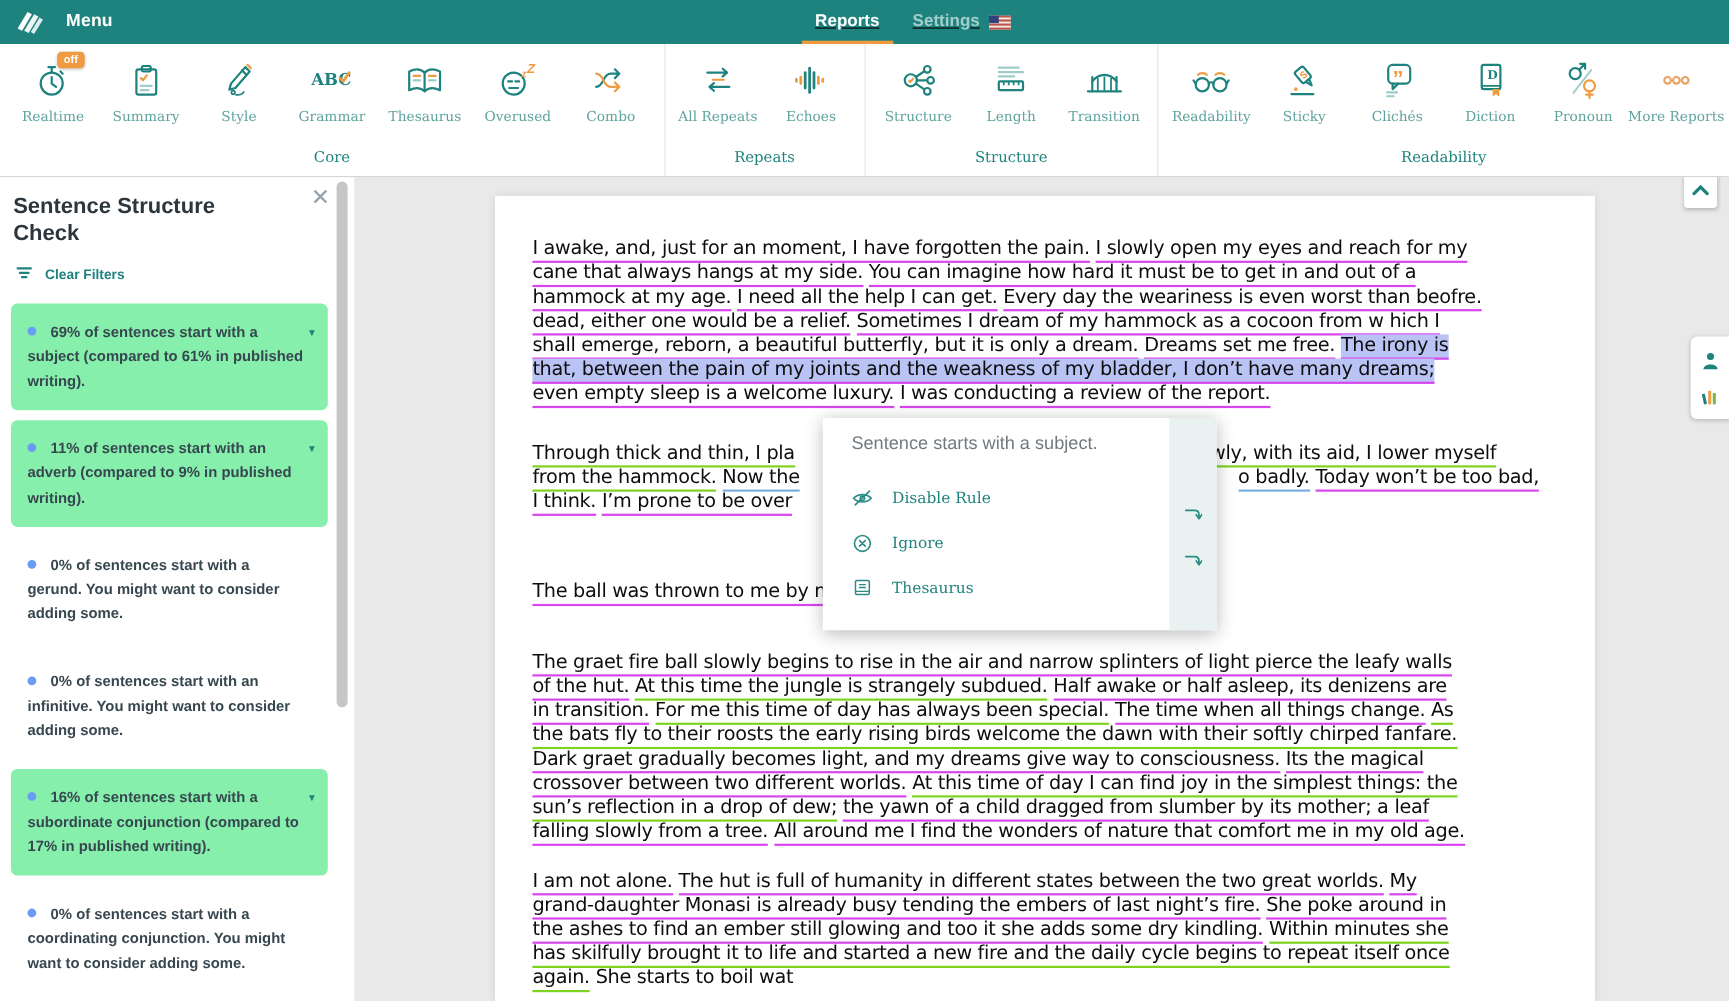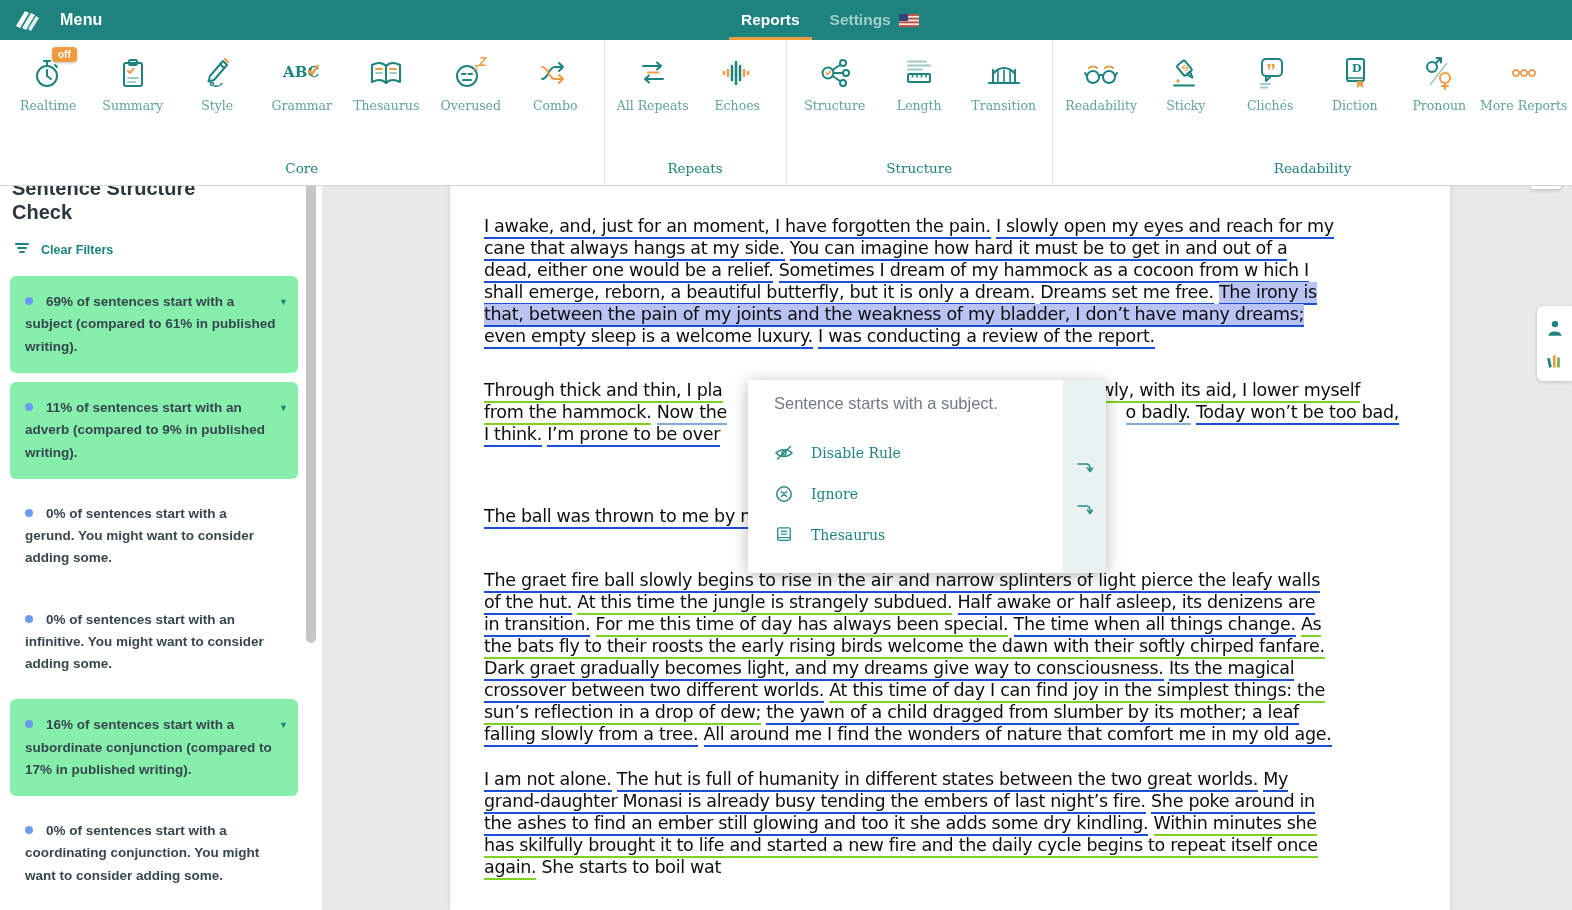--- a/index.html
+++ b/index.html
@@ -3,28 +3,28 @@
 <meta charset="utf-8">
 <style>
   * { box-sizing: border-box; margin: 0; padding: 0; }
   html,body { width:1572px; height:910px; overflow:hidden; }
   body { font-family:"Liberation Sans",sans-serif; position:relative; background:#ffffff; }
 
   
   .topbar { position:absolute; top:0; left:0; right:0; height:40px; background:#1e837e; display:flex; align-items:center; z-index:10; }
   .logo { margin-left:14px; display:flex; align-items:center; }
   .menu-label { color:#fff; font-weight:bold; font-size:16px; margin-left:18px; letter-spacing:.2px; }
-  .tabs { position:absolute; left:741px; top:0; height:40px; display:flex; gap:30px; align-items:center; }
+  .tabs { position:absolute; left:741px; top:0; height:40px; display:flex; gap:30px; align-items:center;text-decoration:underline; }
   .tab { position:relative; height:40px; display:flex; align-items:center; gap:8px; font-size:15.5px; font-weight:bold; color:#a3cecb; cursor:pointer; }
   .tab.active { color:#ffffff; }
   .tab.active::after { content:""; position:absolute; left:-12px; right:-12px; bottom:0; height:3px; background:#ef9b42; }
   .flag svg { display:block; }
 
   
-  .toolbar { position:absolute; top:40px; left:0; right:0; height:146px; background:#fff; border-bottom:1px solid #d5d5d5; display:flex; z-index:9; }
+  .toolbar { position:absolute; top:40px; left:0; right:0; height:121px; background:#fff; border-bottom:1px solid #d5d5d5; display:flex; z-index:9; }
   .tb-group { display:flex; flex-direction:column; border-right:1px solid #e4e4e4; padding:0 6px; }
   .tb-group:last-child { border-right:none; flex:1; }
   .tb-items { display:flex; flex:1; align-items:flex-start; padding-top:13px; }
   .tb-item { width:84.5px; display:flex; flex-direction:column; align-items:center; gap:5px; position:relative; background:none; border:none; cursor:pointer; }
   .tb-icon { height:40px; display:flex; align-items:center; justify-content:center; }
   .tb-name { font-family:"DejaVu Serif",serif; font-size:12.5px; color:#5fa39e; white-space:nowrap; }
   .tb-badge { position:absolute; top:-6px; left:46px; background:#ef9b42; color:#fff; font-size:10px; font-weight:bold; padding:2px 6px; border-radius:4px; box-shadow:0 1px 3px rgba(0,0,0,.25); }
   .tb-label { text-align:center; font-family:"DejaVu Serif",serif; font-size:13.5px; color:#1e837e; padding:2px 0 9px; }
 
   
@@ -38,21 +38,21 @@
   .dot { display:inline-block; width:8px; height:8px; border-radius:50%; background:#6b9bf2; margin-right:13px; vertical-align:1px; }
   .caret { position:absolute; top:19px; right:10px; color:#1e837e; font-size:9px; }
   .sb-thumb { position:absolute; left:306px; top:4px; width:10px; height:478px; background:#c6c6c6; border-radius:5px; }
 
   
   .content-bg { position:absolute; top:161px; left:322px; right:0; bottom:0; background:#e9e9e9; }
   .page { position:absolute; left:450px; top:178px; width:1000px; bottom:0; background:#fff; box-shadow:0 0 7px rgba(0,0,0,.10); overflow:hidden; z-index:2; }
   .doc { position:absolute; left:34px; top:30px; font-family:"DejaVu Sans",sans-serif; font-size:17.5px; letter-spacing:-0.3px; color:#0d0d0d; }
   .line { height:22px; white-space:nowrap; }
   .seg { padding-bottom:1px; }
-  .u-purple { border-bottom:2px solid #1d4ed8; }
+  .u-purple { border-bottom:2px solid #d946ef; }
   .u-green  { border-bottom:2px solid #7ed321; }
   .u-blue   { border-bottom:2px solid #7aaede; }
   .u-maroon { border-bottom:2px solid #93304f; }
   .hl-seg { background:#b9c4f4; }
   .gapseg { display:inline-block; }
   .para.p0 { margin-top:8px; }
   .para.p1 { margin-top:32px; }
   .para.p2 { margin-top:60px; }
   .para.p3 { margin-top:42px; }
   .para.p4 { margin-top:23px; }
@@ -353,20 +353,21 @@
       <div class="sb-item"><span class="dot"></span><span class="sb-text">0% of sentences start with a coordinating conjunction. You might want to consider adding some.</span></div>
     </div>
   <div class="sb-thumb"></div>
 </div>
 
 <div class="page">
   <div class="doc">
       <div class="para p0">
         <div class="line"><span class="seg u-purple">I awake, and, just for an moment, I have forgotten the pain.</span> <span class="seg u-purple">I slowly open my eyes and reach for my</span></div>
         <div class="line"><span class="seg u-purple">cane that always hangs at my side.</span> <span class="seg u-purple">You can imagine how hard it must be to get in and out of a</span></div>
+        <div class="line"><span class="seg u-purple">hammock at my age.</span> <span class="seg u-purple">I need all the help I can get.</span> <span class="seg u-purple">Every day the weariness is even worst than beofre.</span></div>
         <div class="line"><span class="seg u-purple">dead, either one would be a relief.</span> <span class="seg u-purple">Sometimes I dream of my hammock as a cocoon from w hich I</span></div>
         <div class="line"><span class="seg u-purple">shall emerge, reborn, a beautiful butterfly, but it is only a dream.</span> <span class="seg u-purple">Dreams set me free.</span> <span class="seg u-purple hl-seg">The irony is</span></div>
         <div class="line"><span class="seg u-purple hl-seg">that, between the pain of my joints and the weakness of my bladder, I don’t have many dreams;</span></div>
         <div class="line"><span class="seg u-purple">even empty sleep is a welcome luxury.</span> <span class="seg u-purple">I was conducting a review of the report.</span></div>
       </div>
       <div class="para p1">
         <div class="line"><span class="seg u-green">Through thick and thin, I pla</span> <span class="gapseg" style="width: 352px;"></span> <span class="seg u-green">lowly, with its aid, I lower myself</span></div>
         <div class="line"><span class="seg u-green">from the hammock.</span> <span class="seg u-blue">Now the</span> <span class="gapseg" style="width: 388px;"></span> <span class="seg u-blue">o badly.</span> <span class="seg u-purple">Today won’t be too bad,</span></div>
         <div class="line"><span class="seg u-purple">I think.</span> <span class="seg u-purple">I’m prone to be over</span></div>
       </div>

